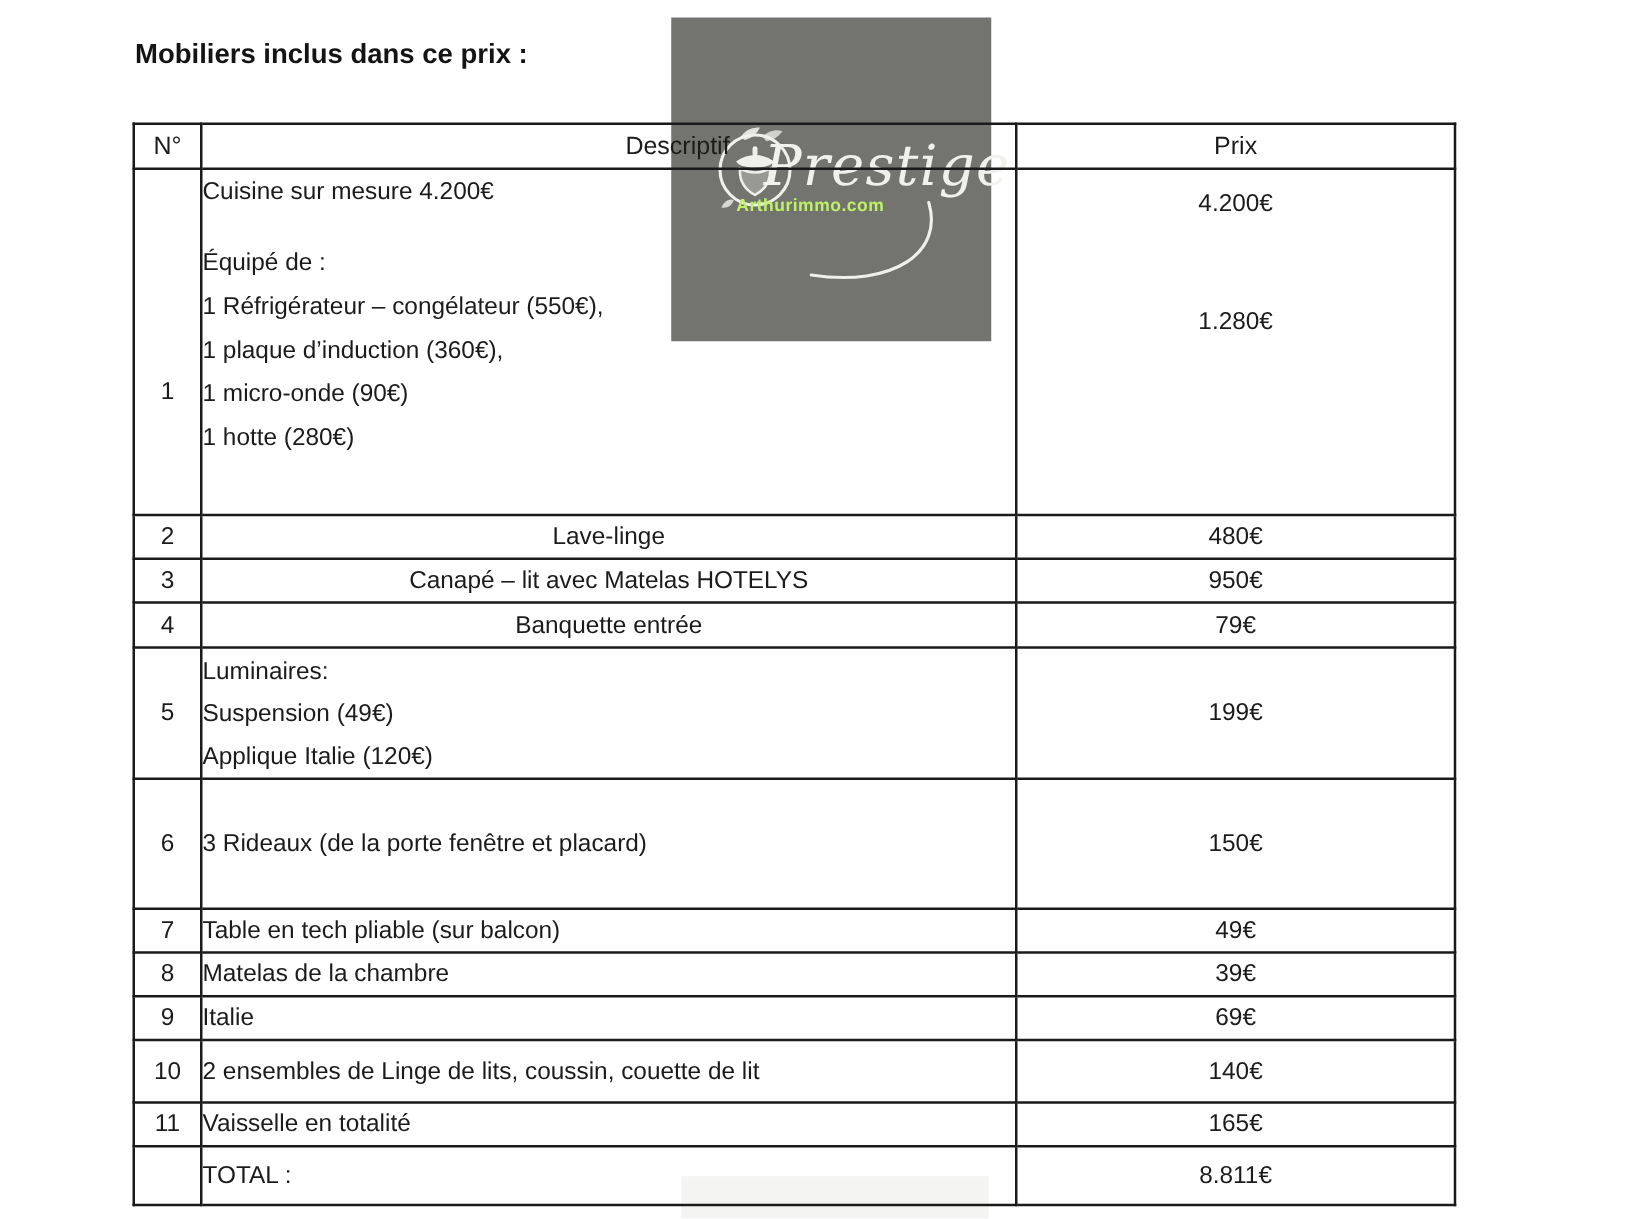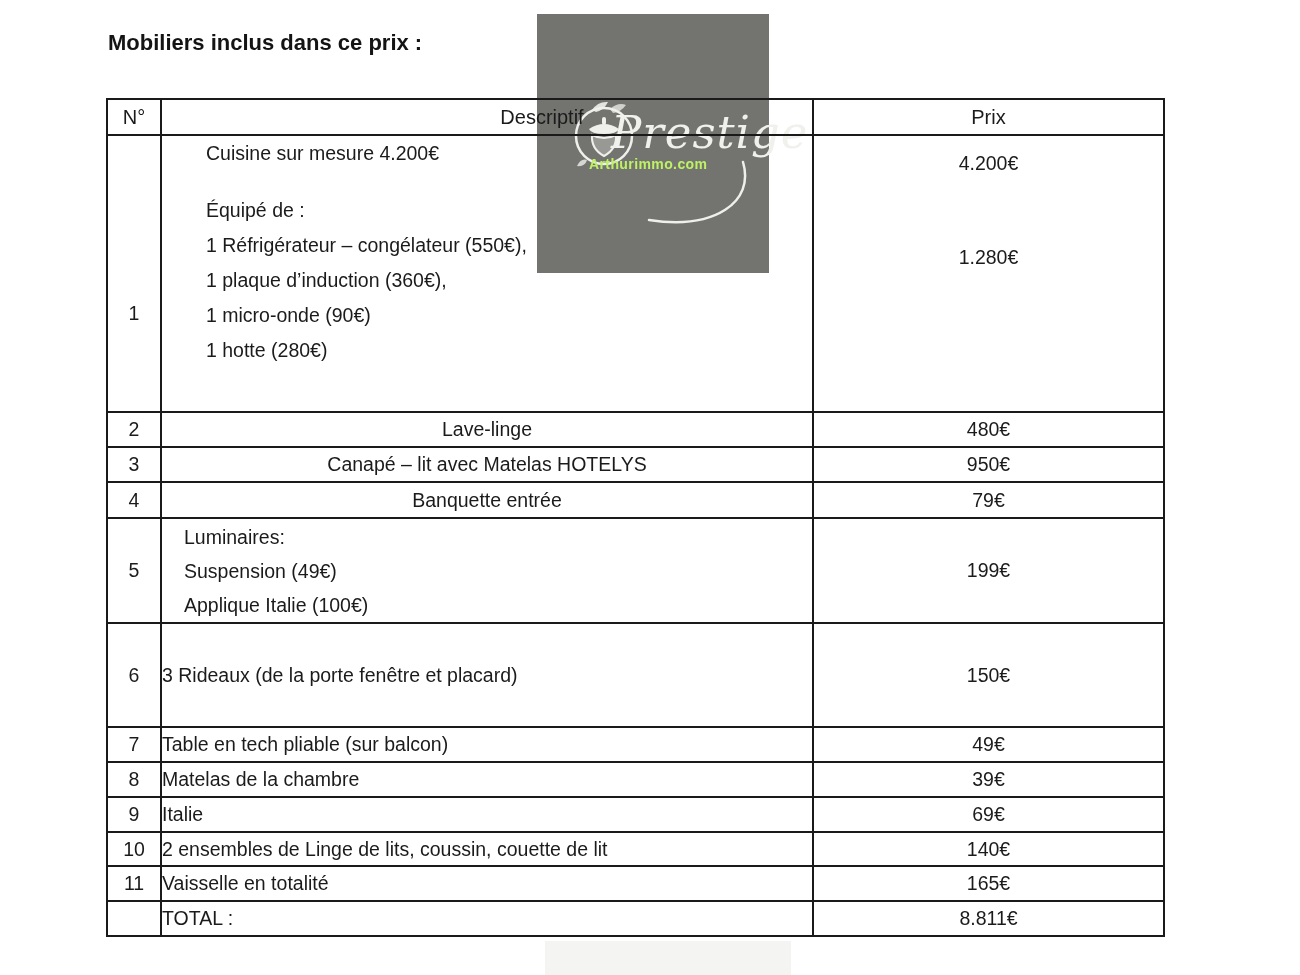--- a/index.html
+++ b/index.html
@@ -9,21 +9,21 @@
     background:#ffffff;
     font-family:"Liberation Sans", sans-serif;
     color:#1b1b1b;
     overflow:hidden;
   }
 
   
   .watermark{
     position:absolute;
     left:537px;top:14px;
-    width:232px;height:259px;
+    width:256px;height:259px;
     background:#73736f;
     z-index:0;
   }
   .wm-logo-svg{position:absolute;left:0;top:0;}
   .wm-brand{
     position:absolute;left:74px;top:92px;
     font-family:"DejaVu Serif", serif;
     font-style:italic;
     font-size:45px;
     color:#f0f0ec;
@@ -84,34 +84,34 @@
 
   tr.hdr{height:36px;}
   tr.hdr th{font-size:20px;}
   th.hdr-desc span{display:inline-block;transform:translateX(55px);}
 
   
   tr.r1{height:277px;}
   tr.r1 td{vertical-align:top;}
   .r1-num{margin-top:165px;line-height:24px;}
   .r1-desc{padding:7px 0 0 97px;text-align:left;}
-  .r1-desc .line{line-height:35px;white-space:nowrap;padding-left:44px;}
+  .r1-desc .line{line-height:35px;white-space:nowrap;}
   .r1-desc .blank{height:22px;line-height:22px;}
   td.r1-price{position:relative;margin-left:22px;}
   .r1-price-a{position:absolute;top:10px;left:0;width:100%;text-align:center;line-height:35px;}
   .r1-price-b{position:absolute;top:104px;left:0;width:100%;text-align:center;line-height:35px;}
 
   tr.r-sm{height:35px;}
   tr.r4{height:36px;}
-  tr.r10{height:34px;}
+  tr.r10{height:50px;}
   tr.r5{height:105px;}
-  tr.r5 .line{line-height:34px;white-space:nowrap;padding-left:22px;}
+  tr.r5 .line{line-height:34px;white-space:nowrap;}
   tr.r6{height:104px;}
 
-  tr.total{height:35px;font-weight:bold;}
+  tr.total{height:47px;font-weight:bold;}
   .total-label{padding-left:13px;text-align:left;font-weight:bold;}
   .total-value{font-weight:bold;}
 </style>
 </head>
 <body>
 
 <div class="page">
 
   <div class="watermark">
     <svg class="wm-logo-svg" width="256" height="259" viewBox="0 0 256 259">
@@ -189,21 +189,21 @@
       <td class="num-cell">4</td>
       <td class="desc-center">Banquette entrée</td>
       <td class="price-cell">79€</td>
     </tr>
 
     <tr class="r5">
       <td class="num-cell">5</td>
       <td class="desc-left">
         <div class="line">Luminaires:</div>
         <div class="line">Suspension (49€)</div>
-        <div class="line">Applique Italie (100€)</div>
+        <div class="line">Applique Italie (120€)</div>
       </td>
       <td class="price-cell">199€</td>
     </tr>
 
     <tr class="r6">
       <td class="num-cell">6</td>
       <td class="desc-left">3 Rideaux (de la porte fenêtre et placard)</td>
       <td class="price-cell">150€</td>
     </tr>
 

